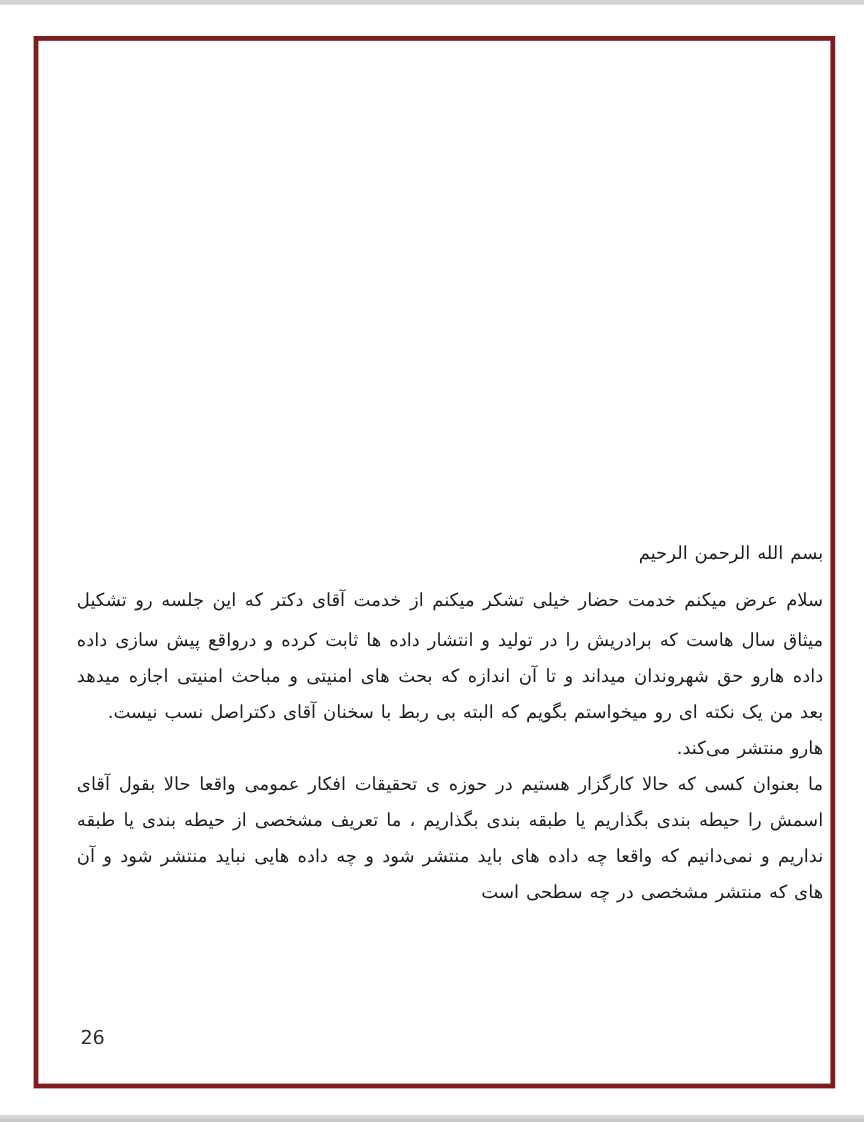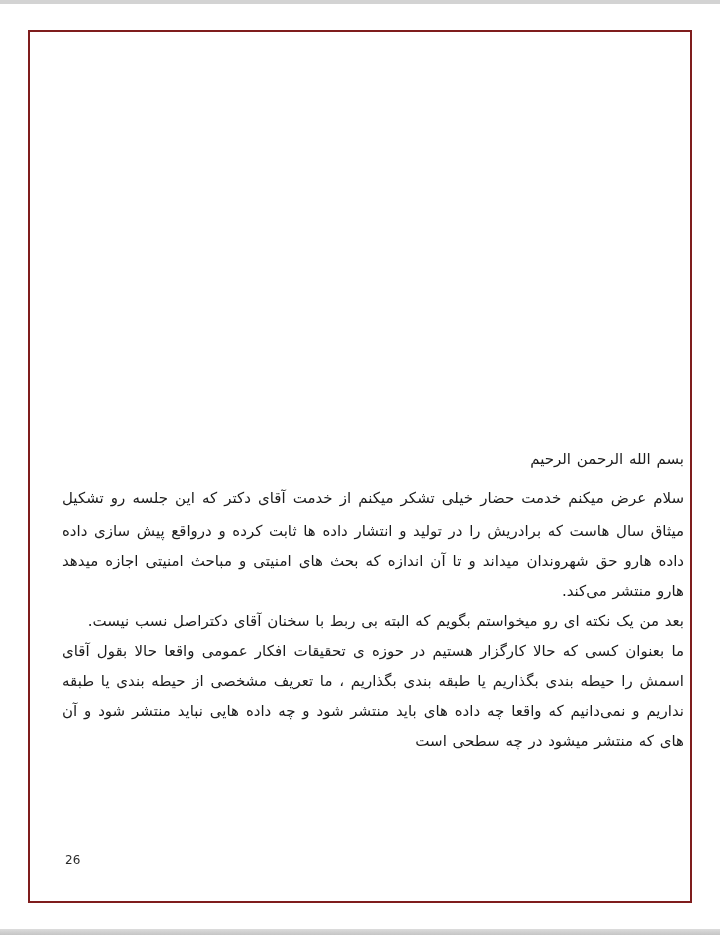--- a/index.html
+++ b/index.html
@@ -29,21 +29,21 @@
     height: 6px;
     background: linear-gradient(#dcdcdc, #c5c5c5);
   }
   .doc-page {
     position: absolute;
     left: 28px;
     top: 30px;
     width: 660px;
     height: 869px;
     background: #ffffff;
-    border: 2px solid #7f1d1d;
+    border: 4px solid #7f1d1d;
   }
   .text-block {
     position: absolute;
     top: 412px;
     left: 32px;
     right: 6px;
     direction: rtl;
     unicode-bidi: embed;
     color: #1c1c1c;
     font-size: 15px;
@@ -62,42 +62,42 @@
   .line.indent {
     padding-right: 8px;
   }
   .gap-9 { margin-top: 9px; }
   .gap-3 { margin-top: 3px; }
   .gap-6 { margin-top: 6px; }
   .page-num {
     position: absolute;
     left: 35px;
     top: 821px;
-    font-size: 12px;
+    font-size: 16px;
     color: #2b2b2b;
     direction: ltr;
   }
 </style>
 </head>
 <body>
 
 <div class="edge-strip top"></div>
 
 <div class="doc-page">
 
   <div class="text-block">
     <div class="line">بسم الله الرحمن الرحیم</div>
     <div class="line justify gap-9">سلام عرض میکنم خدمت حضار خیلی تشکر میکنم از خدمت آقای دکتر که این جلسه رو تشکیل دادند</div>
     <div class="line justify gap-3">میثاق سال هاست که برادریش را در تولید و انتشار داده ها ثابت کرده و درواقع پیش سازی داده ها و #</div>
     <div class="line justify">داده هارو حق شهروندان میداند و تا آن اندازه که بحث های امنیتی و مباحث امنیتی اجازه میدهد داده</div>
+    <div class="line">بعد من یک نکته ای رو میخواستم بگویم که البته بی ربط با سخنان آقای دکتراصل نسب نیست.</div>
     <div class="line">هارو منتشر می‌کند.</div>
-    <div class="line">بعد من یک نکته ای رو میخواستم بگویم که البته بی ربط با سخنان آقای دکتراصل نسب نیست.</div>
     <div class="line justify">ما بعنوان کسی که حالا کارگزار هستیم در حوزه ی تحقیقات افکار عمومی واقعا حالا بقول آقای دکتر</div>
     <div class="line justify">اسمش را حیطه بندی بگذاریم یا طبقه بندی بگذاریم ، ما تعریف مشخصی از حیطه بندی یا طبقه بندی</div>
     <div class="line justify">نداریم و نمی‌دانیم که واقعا چه داده های باید منتشر شود و چه داده هایی نباید منتشر شود و آن داده</div>
-    <div class="line">های که منتشر میشود در چه سطحی است</div>
+    <div class="line">های که منتشر مشخصی در چه سطحی است</div>
   </div>
 
   <div class="page-num">26</div>
 
 </div>
 
 <div class="edge-strip bottom"></div>
 
 </body></html>

